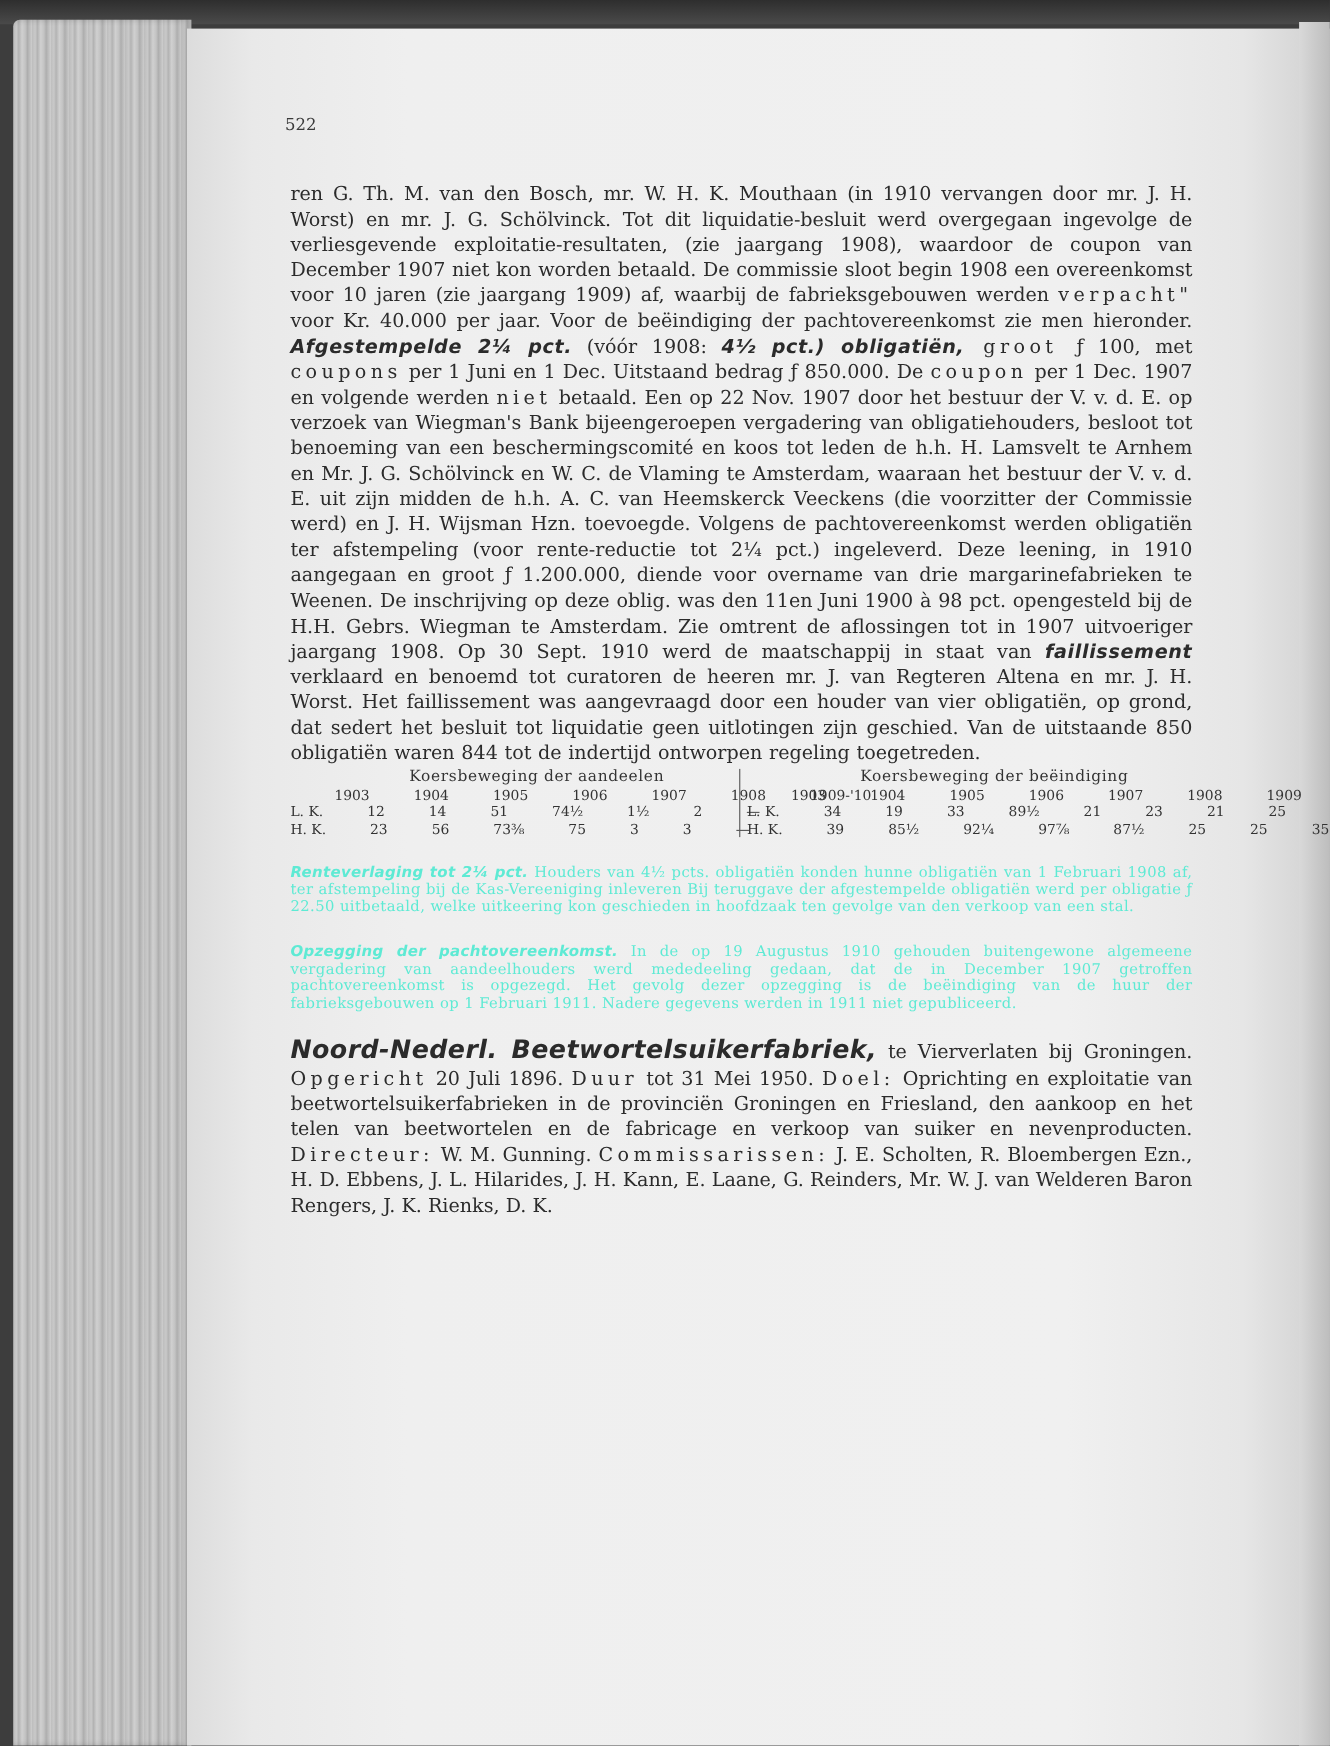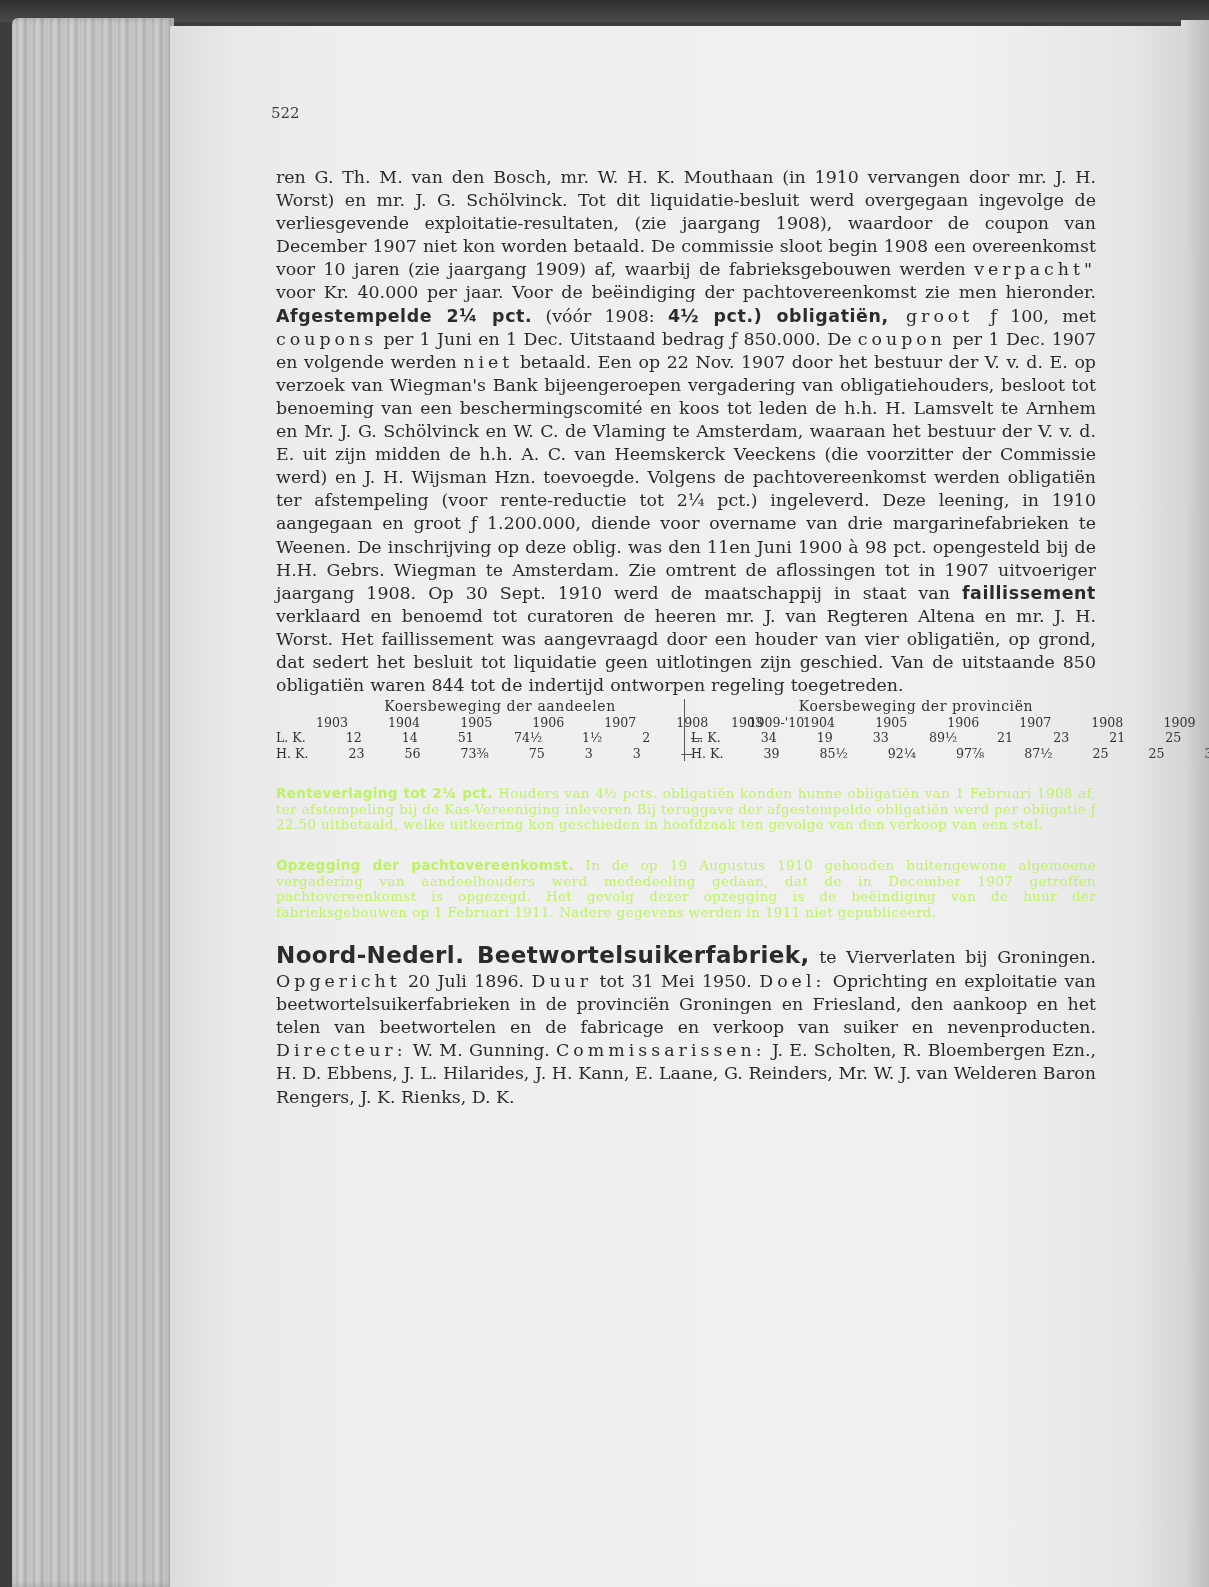--- a/index.html
+++ b/index.html
@@ -30,61 +30,62 @@
     }
     .page {
       position: absolute; left: 170px; top: 26px; width: 1039px; height: 1561px;
       background: linear-gradient(90deg, #dcdcdc 0px, #e9e9e9 60px, #efefef 200px, #f0f0f0 800px, #e6e6e6 960px, #cfcfcf 1039px);
     }
     .right-edge {
       position: absolute; right: 0; top: 20px; width: 28px; height: 1567px;
       background: linear-gradient(90deg, #d9d9d9, #c8c8c8 60%, #bdbdbd);
     }
     .content {
-      position: absolute; left: 276px; top: 98px; width: 820px;
+      position: absolute; left: 264px; top: 98px; width: 820px;
       font-family: "DejaVu Serif", "Liberation Serif", serif;
       color: #2b2b2b;
     }
     .running-head {
       font-size: 19px; height: 30px; position: relative;
       color: #3a3a3a;
     }
     .page-number { position: absolute; left: -5px; top: 6px; font-size: 15px; }
     .running-title { position: absolute; left: 100px; top: 3px; font-style: italic; letter-spacing: 1.2px; }
     .body-text {
       margin-top: 38px;
       font-size: 17.4px;
       line-height: 23.1px;
       text-align: justify;
       word-spacing: 0.5px;
     }
     .sans-bold {
       font-family: "DejaVu Sans", "Liberation Sans", sans-serif;
       font-weight: bold;
       letter-spacing: 0.6px;
+      font-style: italic;
     }
     .spaced { letter-spacing: 4px; }
     .tables {
       display: flex; margin-top: 2px; font-size: 12.6px; line-height: 15.5px;
       color: #333;
     }
     .tbl { width: 408px; }
     .tbl-right { width: 410px; border-left: 1.5px solid #555; padding-left: 6px; }
     .tbl-title { text-align: center; font-size: 14px; letter-spacing: 0.6px; padding-left: 40px; }
     .tbl-row { display: flex; white-space: nowrap; gap: 40px; }
     .tbl-row .lbl { width: 70px; }
     .tbl-row .c { width: 48px; text-align: center; }
     .tbl-right .tbl-row .lbl { width: 88px; }
     .tbl-right .tbl-row .c { width: 40px; text-align: center; }
     .footnote-line {
       text-align: center; font-size: 16.5px; margin-top: 1px; color: #2f2f2f;
     }
     .small-sect {
       font-size: 13.4px; line-height: 15.6px; text-align: justify;
-      margin-top: 25px; color: #bef264; letter-spacing: 0.4px;
+      margin-top: 25px; color: #5eead4; letter-spacing: 0.4px;
     }
     .small-sect .sans-bold { font-size: 13.6px; letter-spacing: 0.3px; }
     .big-sect {
       margin-top: 24px; font-size: 17.4px; line-height: 23.2px; text-align: justify;
     }
     .big-sect .sans-bold { font-size: 23px; letter-spacing: 0.4px; }
   </style>
 </head>
 <body>
 
@@ -129,21 +130,21 @@
           <span class="c">23</span>
           <span class="c">56</span>
           <span class="c">73⅜</span>
           <span class="c">75</span>
           <span class="c">3</span>
           <span class="c">3</span>
           <span class="c" style="width:58px">—</span>
         </div>
       </div>
       <div class="tbl tbl-right">
-        <div class="tbl-title">Koersbeweging der provinciën</div>
+        <div class="tbl-title">Koersbeweging der beëindiging</div>
         <div class="tbl-row">
           <span class="lbl"></span>
           <span class="c">1903</span>
           <span class="c">1904</span>
           <span class="c">1905</span>
           <span class="c">1906</span>
           <span class="c">1907</span>
           <span class="c">1908</span>
           <span class="c">1909</span>
           <span class="c">1910</span>

